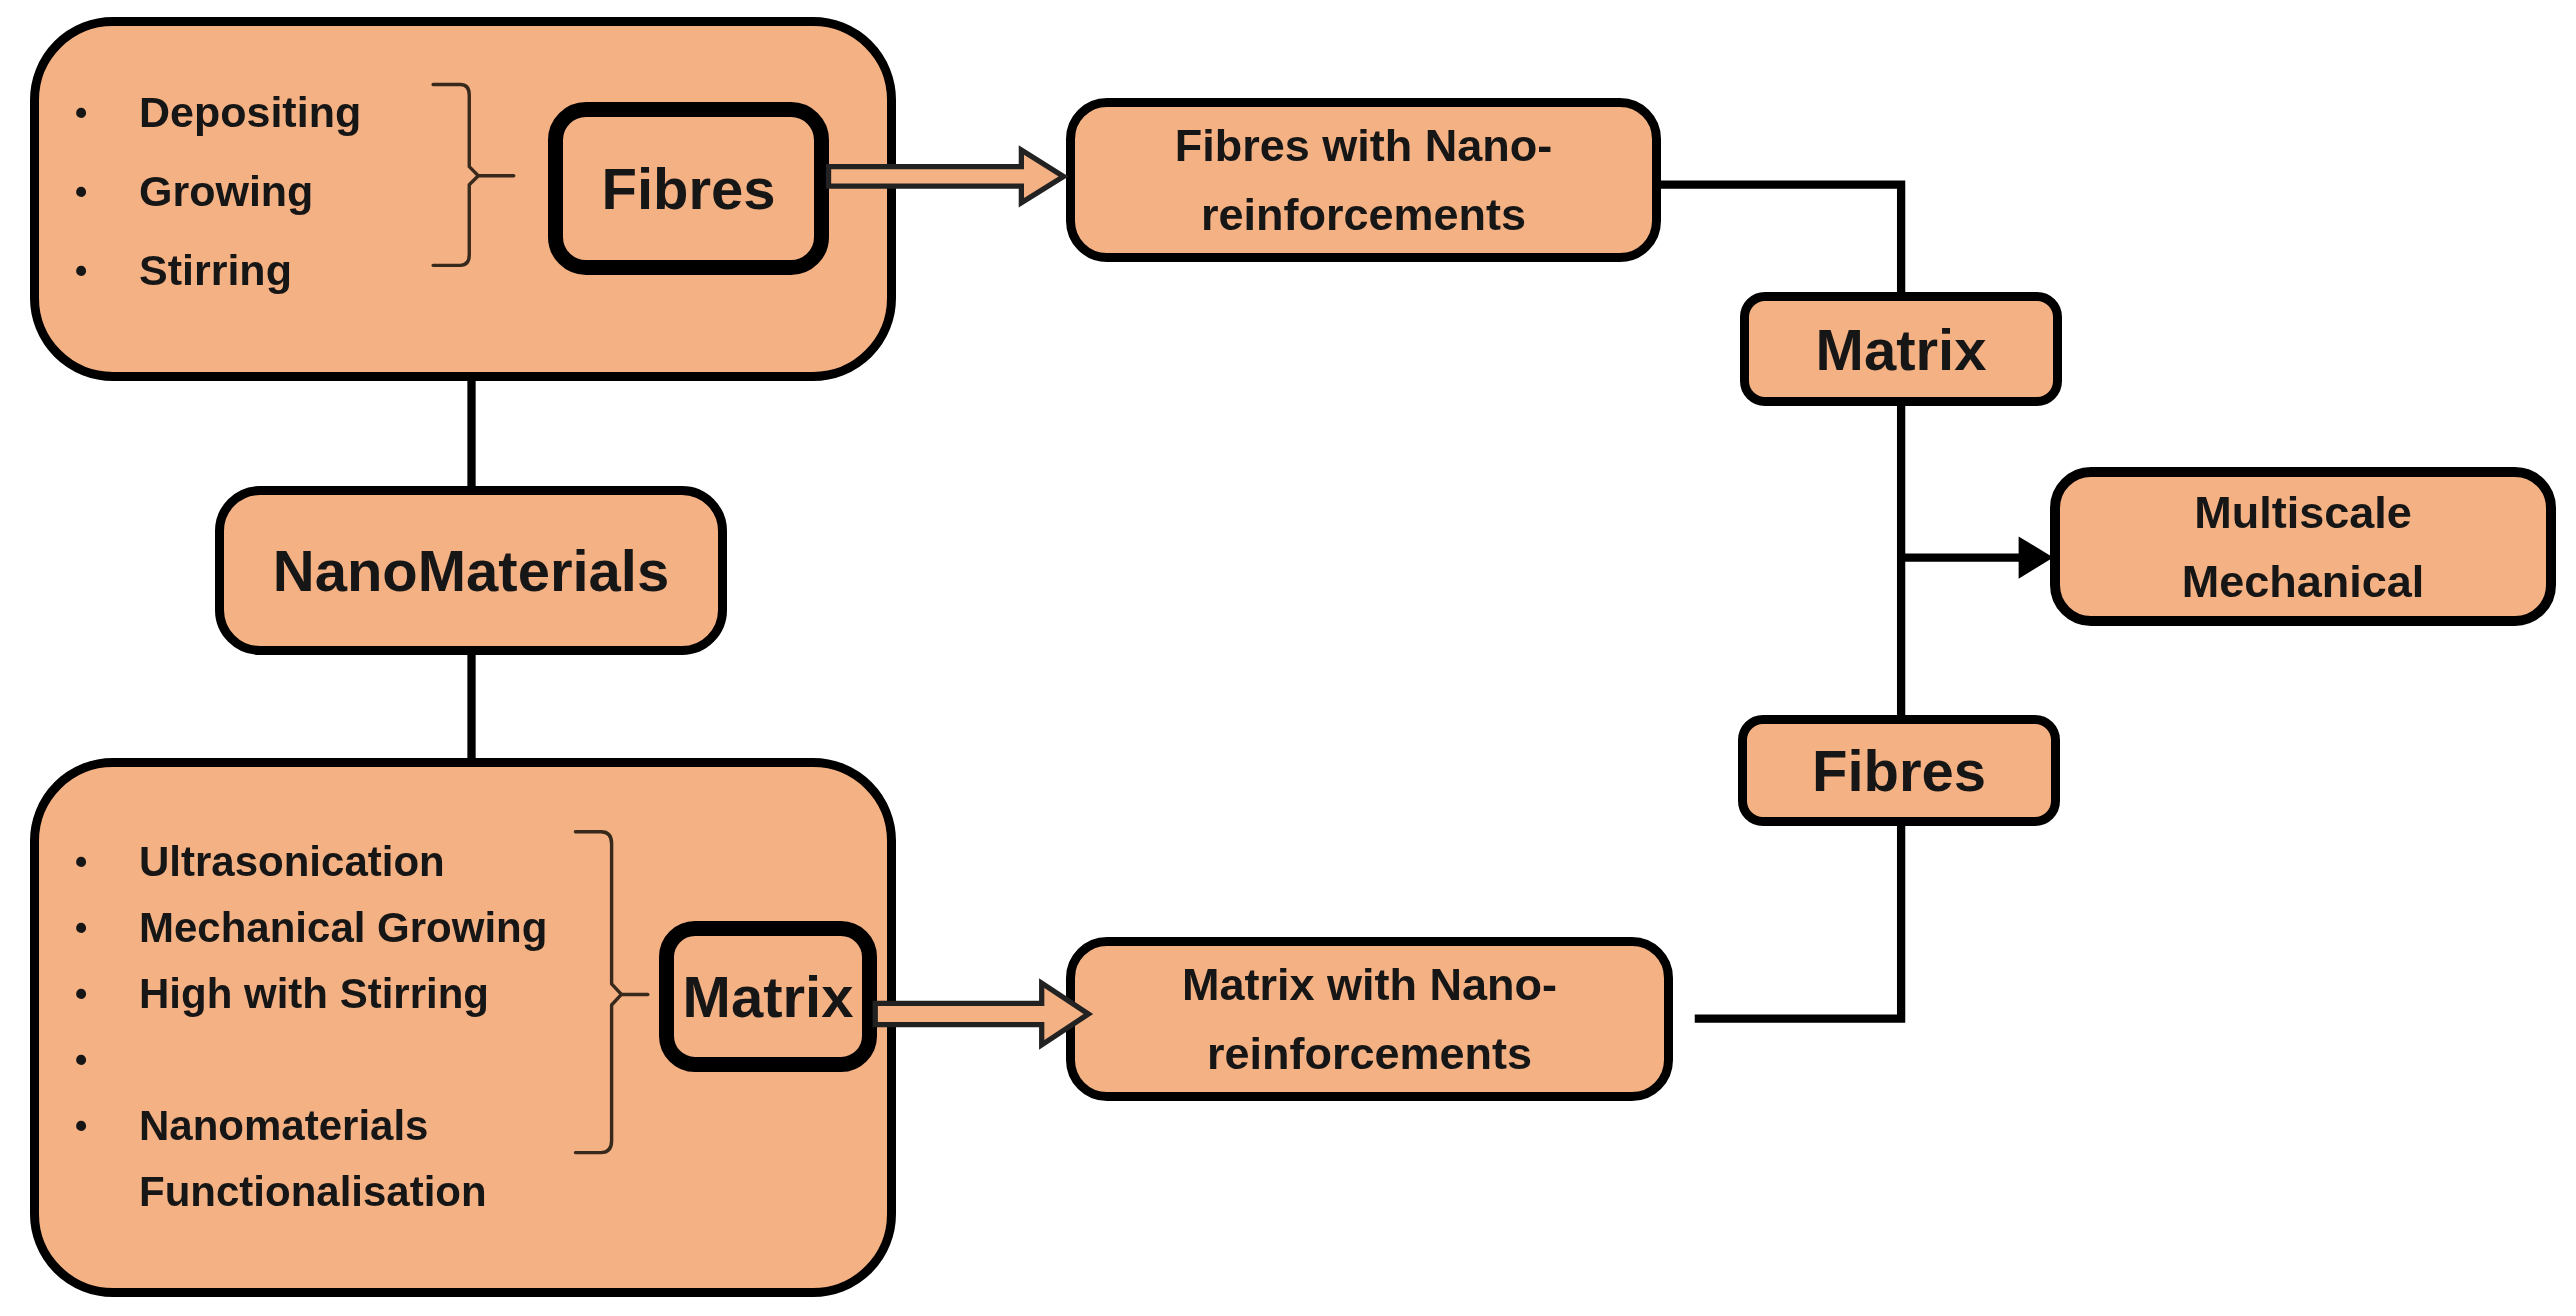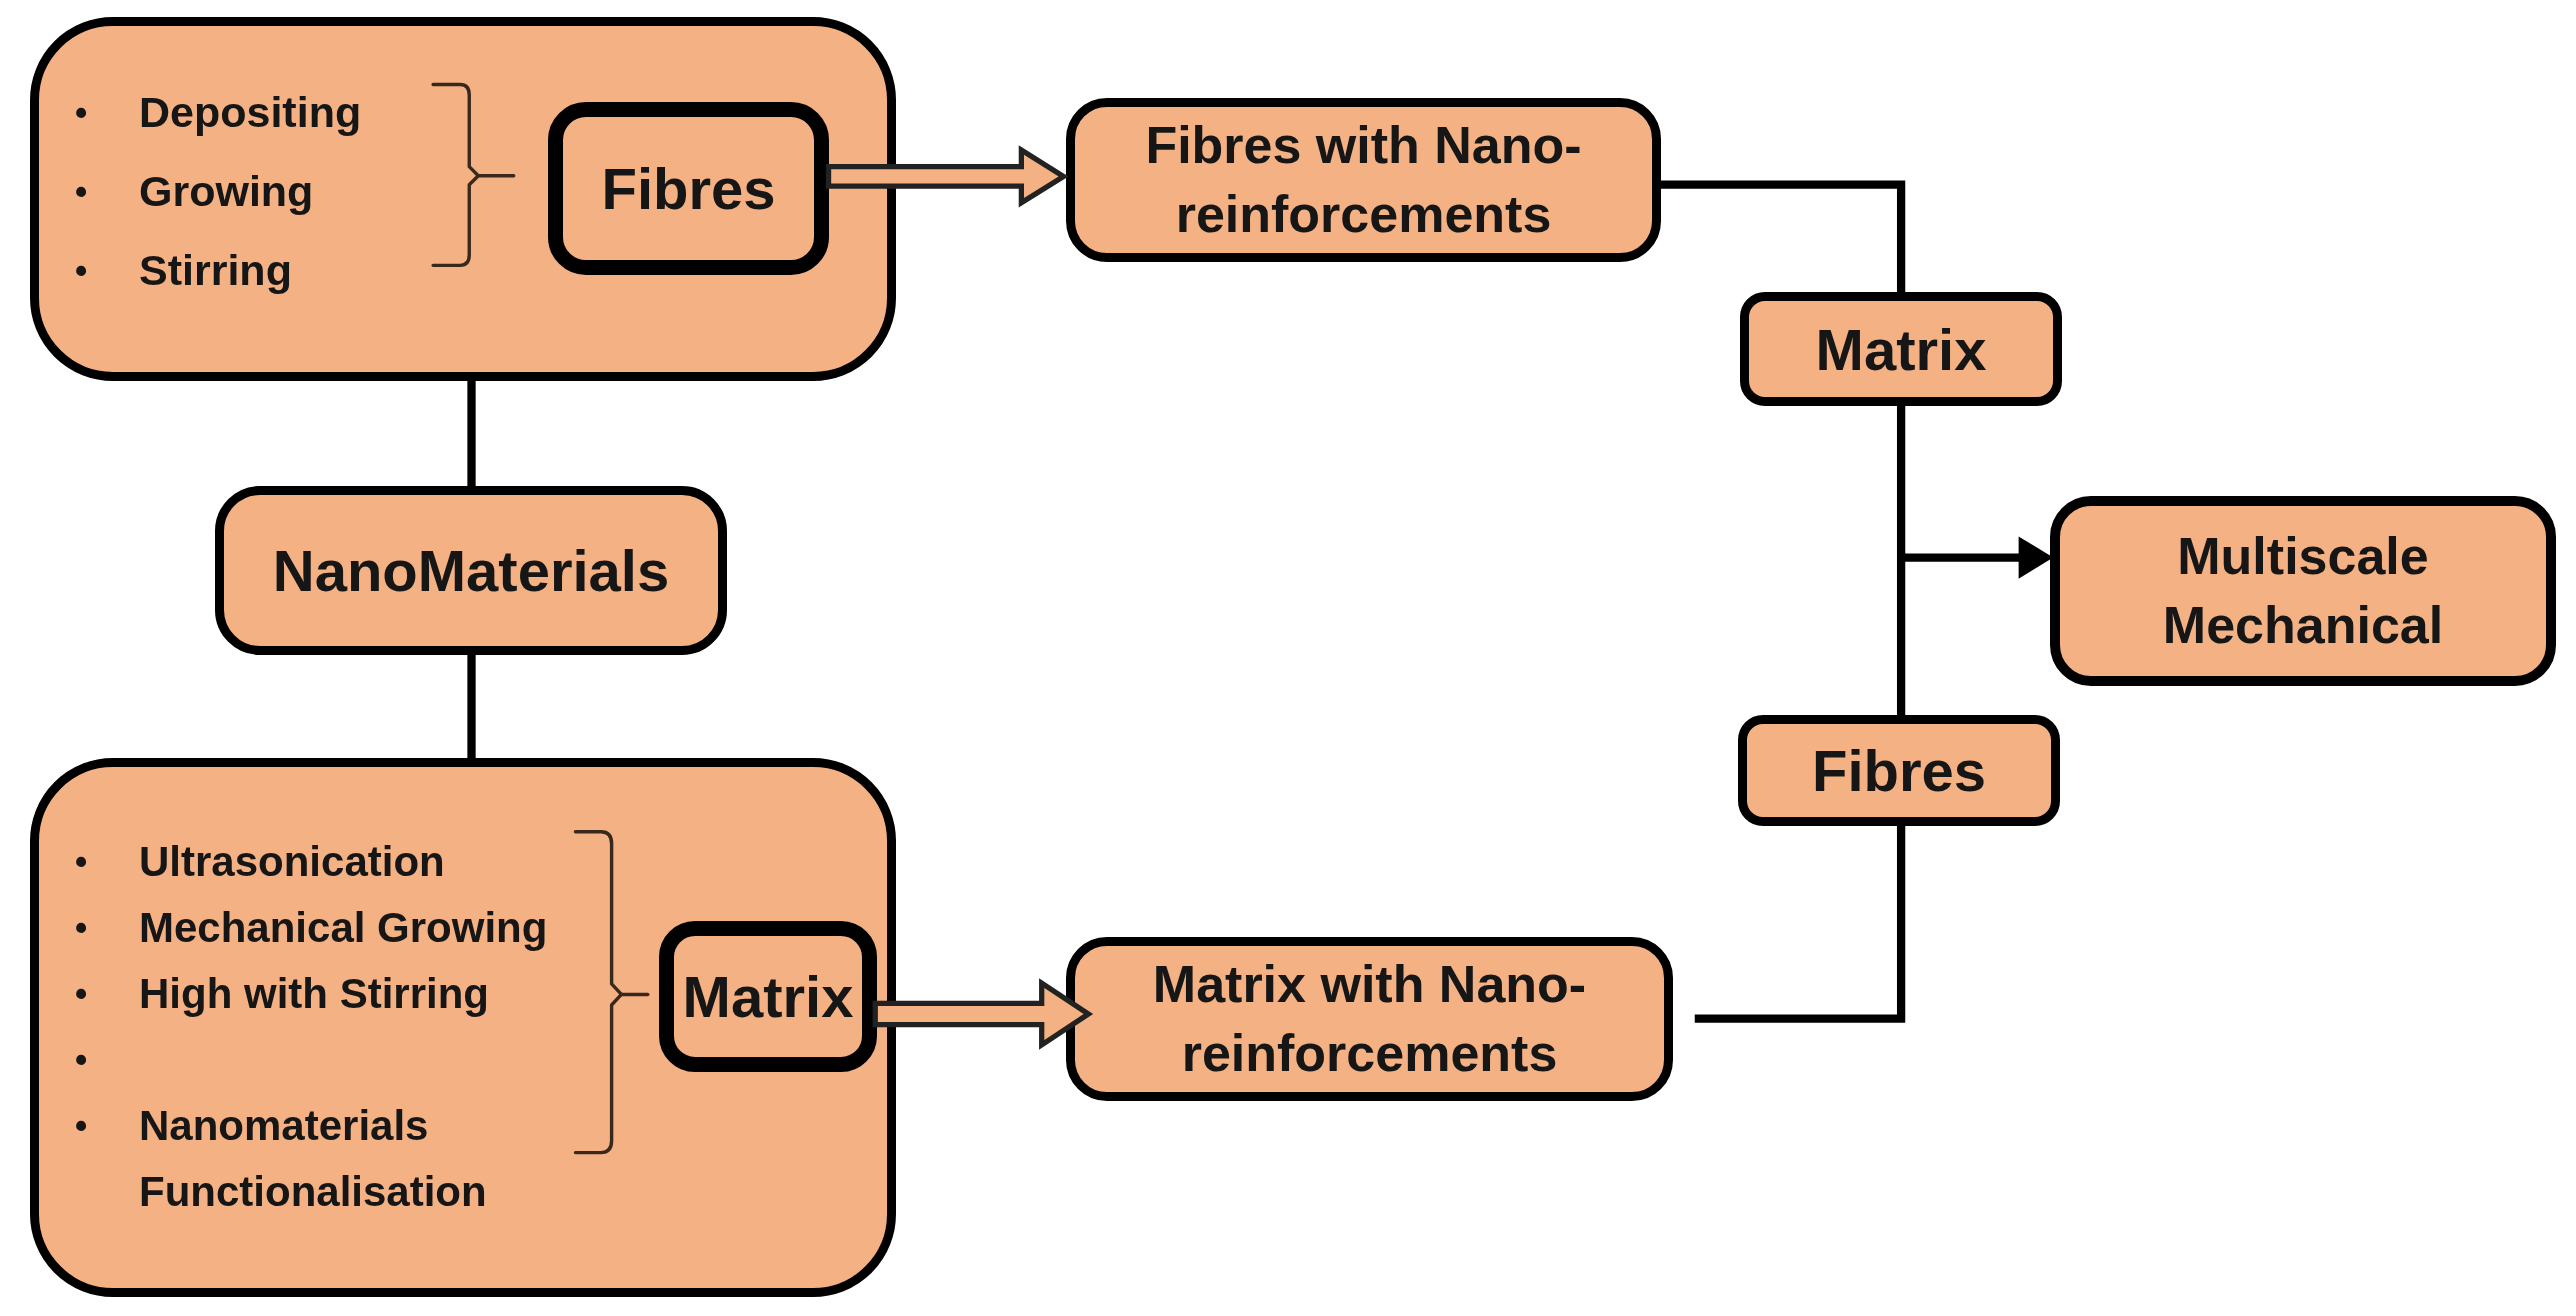--- a/index.html
+++ b/index.html
@@ -19,27 +19,27 @@
     border: 9.8px solid #000000;
     display: flex;
     align-items: center;
     justify-content: center;
     text-align: center;
     font-weight: bold;
     color: #161616;
     z-index: 1;
   }
   .label-60 { font-size: 58px; line-height: 53px; }
-  .two-line span { display: block; font-size: 52px; line-height: 69px; }
+  .two-line span { display: block; font-size: 45px; line-height: 69px; }
 
   .group-box-top    { left: 30px;   top: 16.6px;   width: 866px; height: 364px; border-radius: 83px; }
   .fibres-inner     { left: 548px;  top: 102px;  width: 281px;  height: 173px; border-radius: 38px; border-width: 15px; }
   .fibres-nano      { left: 1066px; top: 98px;  width: 595px;  height: 164px; border-radius: 41px; }
   .matrix-right     { left: 1740px; top: 292px;  width: 322px;  height: 114px; border-radius: 25px; }
-  .multiscale       { left: 2050px; top: 467px;  width: 506px;  height: 190px; border-radius: 41px; border-width: 10.5px; margin-top: 29px; }
+  .multiscale       { left: 2050px; top: 467px;  width: 506px;  height: 159px; border-radius: 41px; border-width: 10.5px; }
   .fibres-right     { left: 1738px; top: 715px;  width: 322px;  height: 111px; border-radius: 25px; }
   .nanomaterials    { left: 215px;  top: 486px;  width: 512px;  height: 169px; border-radius: 45px; }
   .group-box-bottom { left: 30px;   top: 758px; width: 866px; height: 539px; border-radius: 83px; }
   .matrix-inner     { left: 659px;  top: 921px; width: 218px;  height: 151px; border-radius: 36px; border-width: 15px; }
   .matrix-nano      { left: 1066px; top: 937px; width: 607px;  height: 164px; border-radius: 41px; }
 
   ul.blist {
     position: absolute;
     margin: 0; padding: 0;
     list-style: none;

